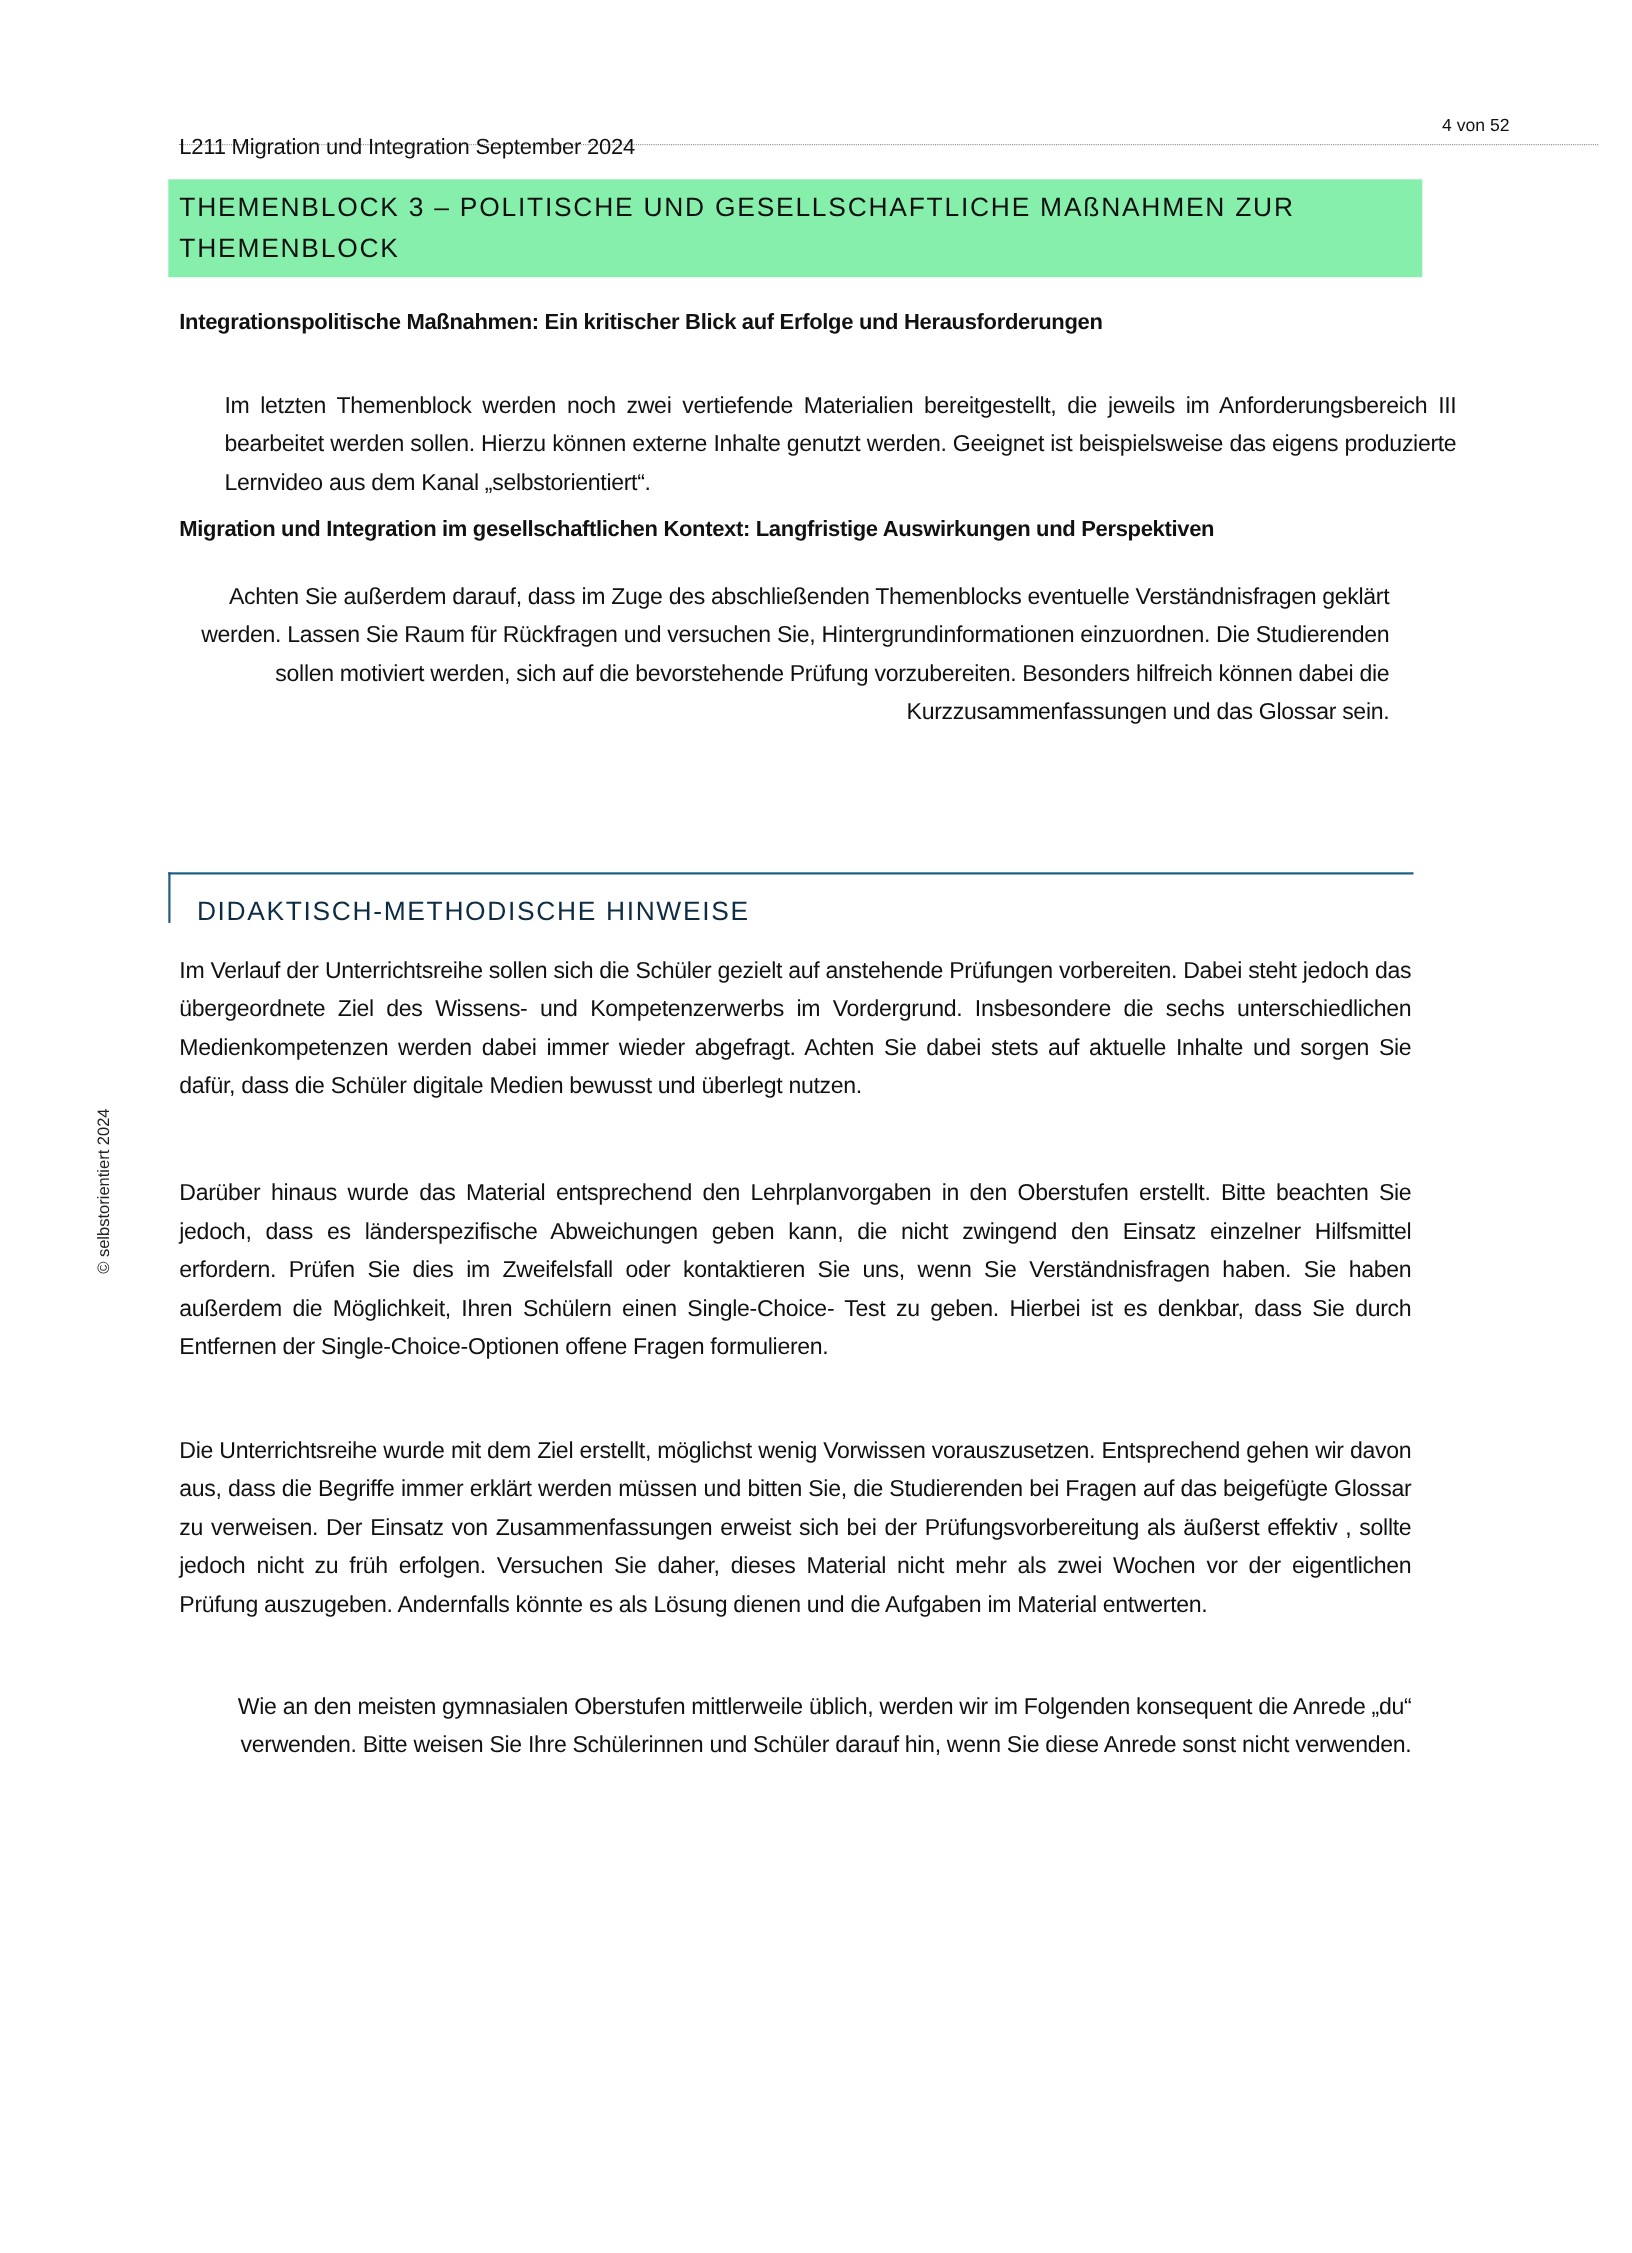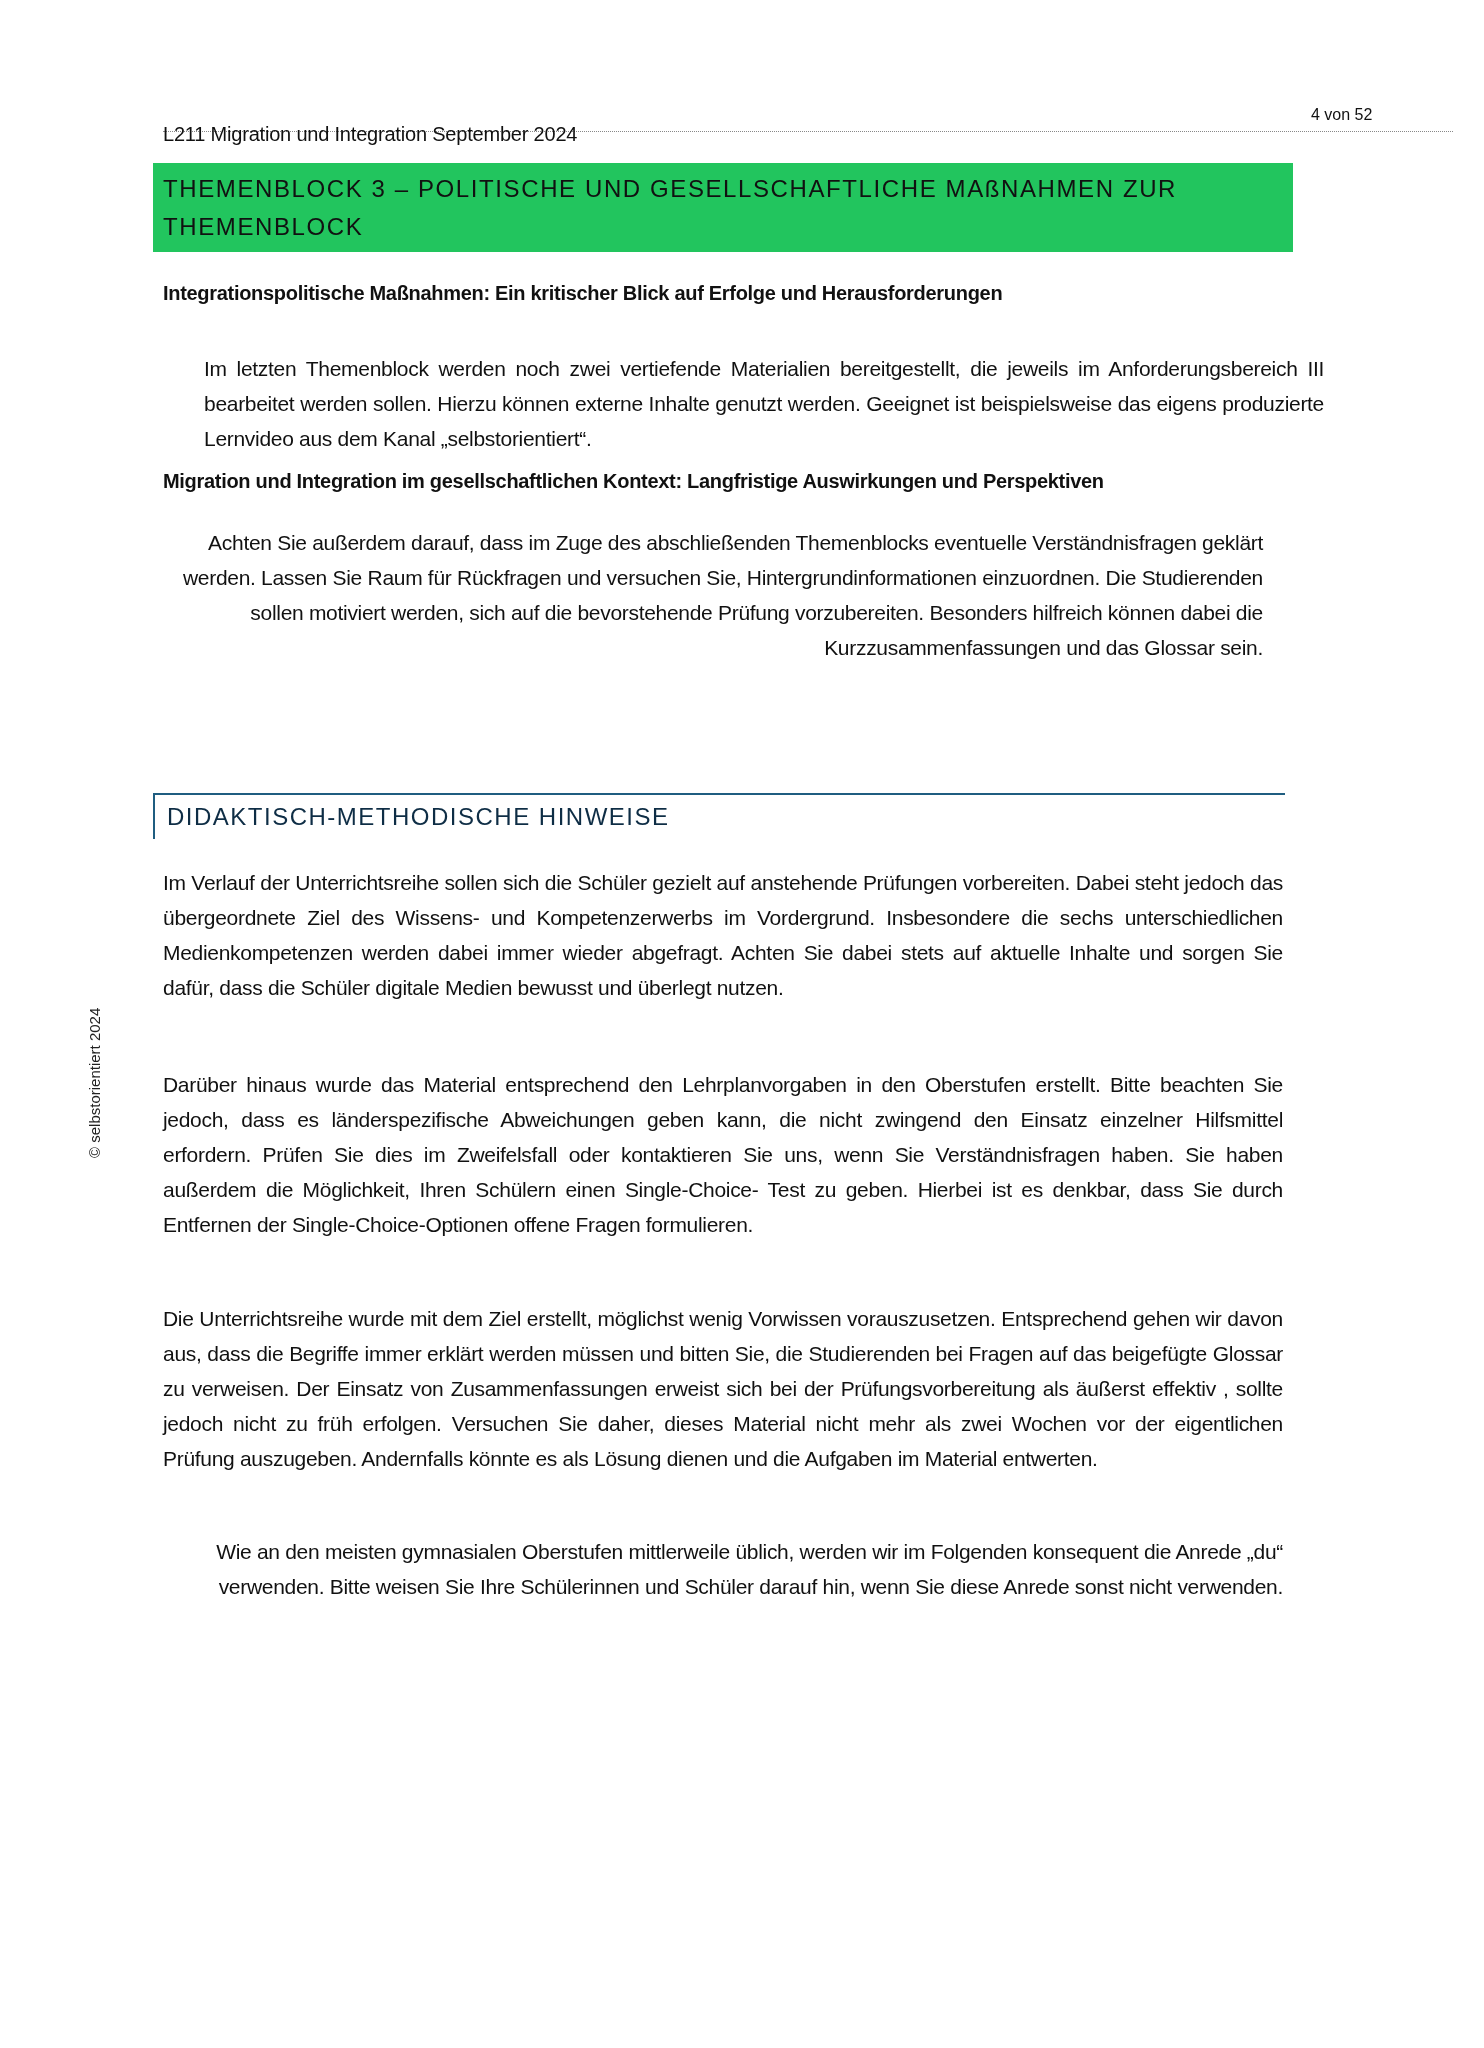--- a/index.html
+++ b/index.html
@@ -6,30 +6,30 @@
   body { width: 1484px; height: 2048px; position: relative; overflow: hidden;
          font-family: "Liberation Sans", sans-serif; color: #111; }
   .header { position: absolute; left: 163px; top: 103px; width: 1290px; height: 28px;
             border-bottom: 1px dotted #888; }
   .header .title { position: absolute; left: 0; top: 20px; font-size: 20px; letter-spacing: -0.2px; text-align: center; }
   .header .page { position: absolute; left: 1148px; top: 3px; font-size: 16px; }
   .side-wrap { position: absolute; left: 86px; top: 1158px; width: 0; height: 0; }
   .side-wrap span { display: block; white-space: nowrap; transform: rotate(-90deg); transform-origin: 0 0;
                     font-size: 15px; color: #222; }
   .block1 { position: absolute; left: 153px; top: 163px; width: 1140px; height: 89px;
-            background: #22c55e; }
+            background: #86efac; }
   .block1 h1 { margin: 0; padding: 7px 10px; font-weight: normal; font-size: 24px;
                letter-spacing: 1.6px; line-height: 38px; color: #111; }
   .subhead { position: absolute; left: 163px; font-weight: bold; font-size: 20px; letter-spacing: -0.3px; }
   .para { position: absolute; left: 163px; width: 1120px; font-size: 21px; line-height: 35px;
           letter-spacing: -0.3px; margin: 0; text-align: right; }
   .justify { text-align: justify; }
   .h2box { position: absolute; left: 153px; top: 793px; width: 1130px; height: 44px;
            border-top: 2px solid #1f5d80; border-left: 2px solid #1f5d80; }
-  .h2box h2 { margin: 4px; padding: 4px 8px; font-weight: normal; font-size: 24px;
+  .h2box h2 { margin: 16px; padding: 4px 8px; font-weight: normal; font-size: 24px;
               letter-spacing: 1.5px; color: #0e2d45; }
 </style>
 </head>
 <body>
 
 <div class="header">
   <span class="title">L211 Migration und Integration September 2024</span>
   <span class="page">4 von 52</span>
 </div>
 

